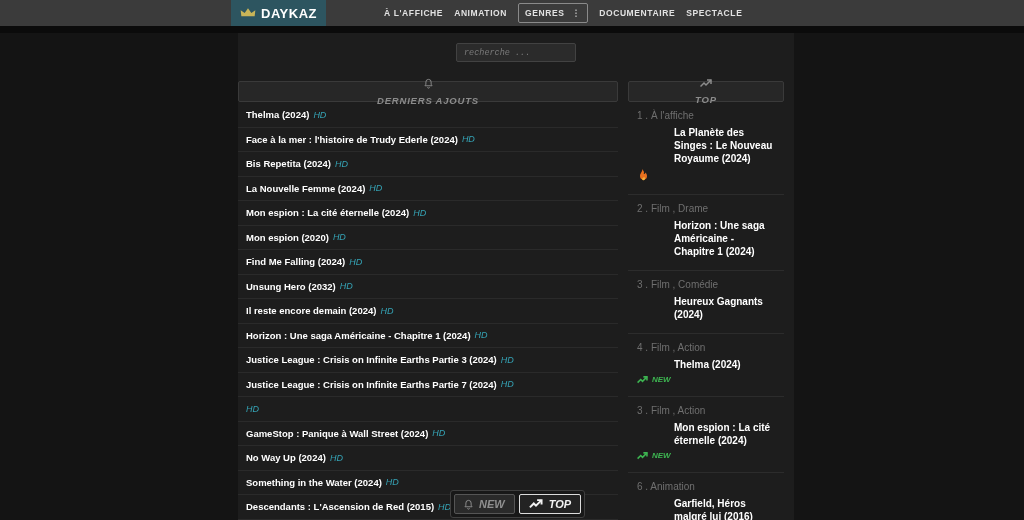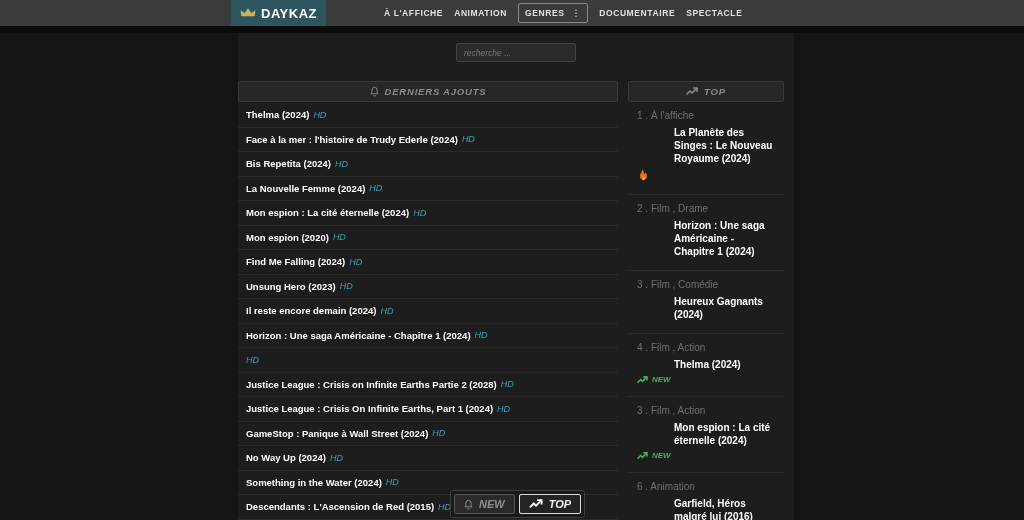--- a/index.html
+++ b/index.html
@@ -38,28 +38,29 @@
   .black-strip { position:absolute; top:26px; left:0; width:1024px; height:7px; background:#0b0b0b; }
   
   .content-col {
     position:absolute; top:33px; left:238px; width:556px; height:487px;
     background:#1d1d1d;
   }
   .search-input {
     position:absolute; top:10px; left:218px; width:120px; height:19px;
     background:#2b2b2b; border:1px solid #424242; border-radius:2px;
     color:#bbb; font-size:8.5px; font-style:italic; padding:0 7px;
-    font-family:Liberation Sans, sans-serif; outline:none;
+    font-family:Liberation Mono, monospace; outline:none;
   }
   .search-input::placeholder { color:#7a7a7a; font-style:italic; }
   .panel-header {
     height:21px; background:#272727; border:1px solid #3a3a3a; border-radius:2px;
     display:flex; align-items:center; justify-content:center; gap:6px;
     color:#8c8c8c; font-size:9.5px; font-weight:bold; font-style:italic;
     letter-spacing:0.8px;
+    flex-direction:column;
   }
   
   .latest-panel { position:absolute; top:48px; left:0; width:380px; }
   .movie-list { margin-top:1px; }
   .list-item {
     height:24.5px; display:flex; align-items:center; gap:4px;
     padding:0 8px; border-bottom:1px solid #2a2a2a; cursor:pointer;
   }
   .movie-title { font-size:9.5px; font-weight:bold; color:#ffffff; white-space:nowrap; }
   .hd-badge { font-size:9px; font-weight:normal; font-style:italic; color:#35a3b5; }
@@ -154,40 +155,40 @@
         </a>
       <a class="list-item">
           <span class="movie-title">Mon espion (2020)</span>
           <span class="hd-badge">HD</span>
         </a>
       <a class="list-item">
           <span class="movie-title">Find Me Falling (2024)</span>
           <span class="hd-badge">HD</span>
         </a>
       <a class="list-item">
-          <span class="movie-title">Unsung Hero (2023)</span>
+          <span class="movie-title">Unsung Hero (2032)</span>
           <span class="hd-badge">HD</span>
         </a>
       <a class="list-item">
           <span class="movie-title">Il reste encore demain (2024)</span>
           <span class="hd-badge">HD</span>
         </a>
       <a class="list-item">
           <span class="movie-title">Horizon : Une saga Américaine - Chapitre 1 (2024)</span>
           <span class="hd-badge">HD</span>
         </a>
       <a class="list-item">
-          <span class="hd-badge">HD</span>
-        </a>
-      <a class="list-item">
-          <span class="movie-title">Justice League : Crisis on Infinite Earths Partie 2 (2028)</span>
-          <span class="hd-badge">HD</span>
-        </a>
-      <a class="list-item">
-          <span class="movie-title">Justice League : Crisis On Infinite Earths, Part 1 (2024)</span>
+          <span class="movie-title">Justice League : Crisis on Infinite Earths Partie 3 (2024)</span>
+          <span class="hd-badge">HD</span>
+        </a>
+      <a class="list-item">
+          <span class="movie-title">Justice League : Crisis on Infinite Earths Partie 7 (2024)</span>
+          <span class="hd-badge">HD</span>
+        </a>
+      <a class="list-item">
           <span class="hd-badge">HD</span>
         </a>
       <a class="list-item">
           <span class="movie-title">GameStop : Panique à Wall Street (2024)</span>
           <span class="hd-badge">HD</span>
         </a>
       <a class="list-item">
           <span class="movie-title">No Way Up (2024)</span>
           <span class="hd-badge">HD</span>
         </a>

